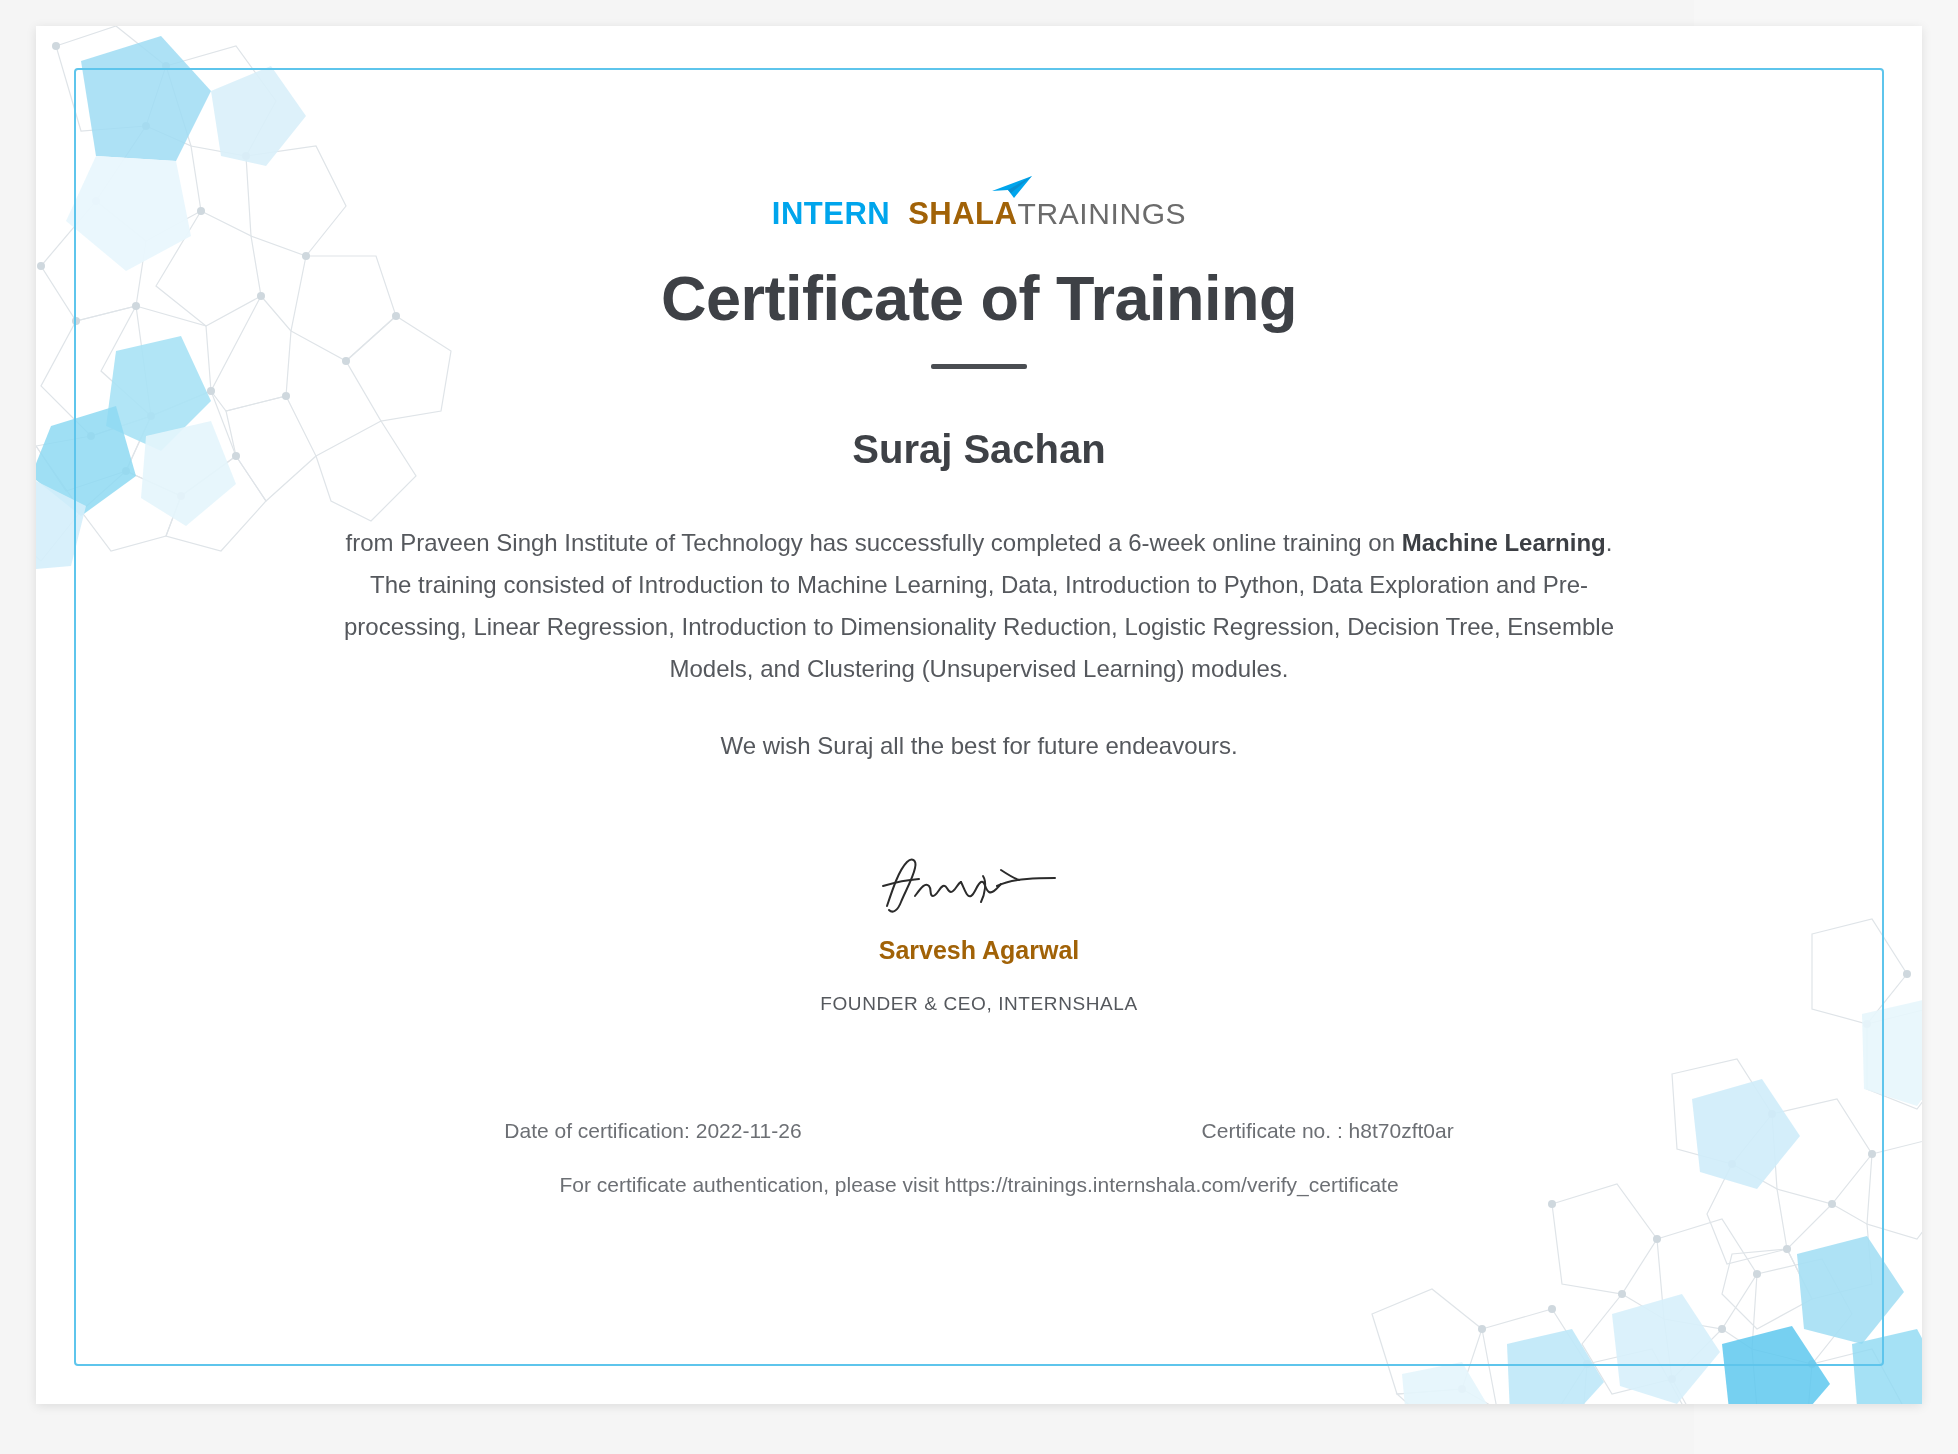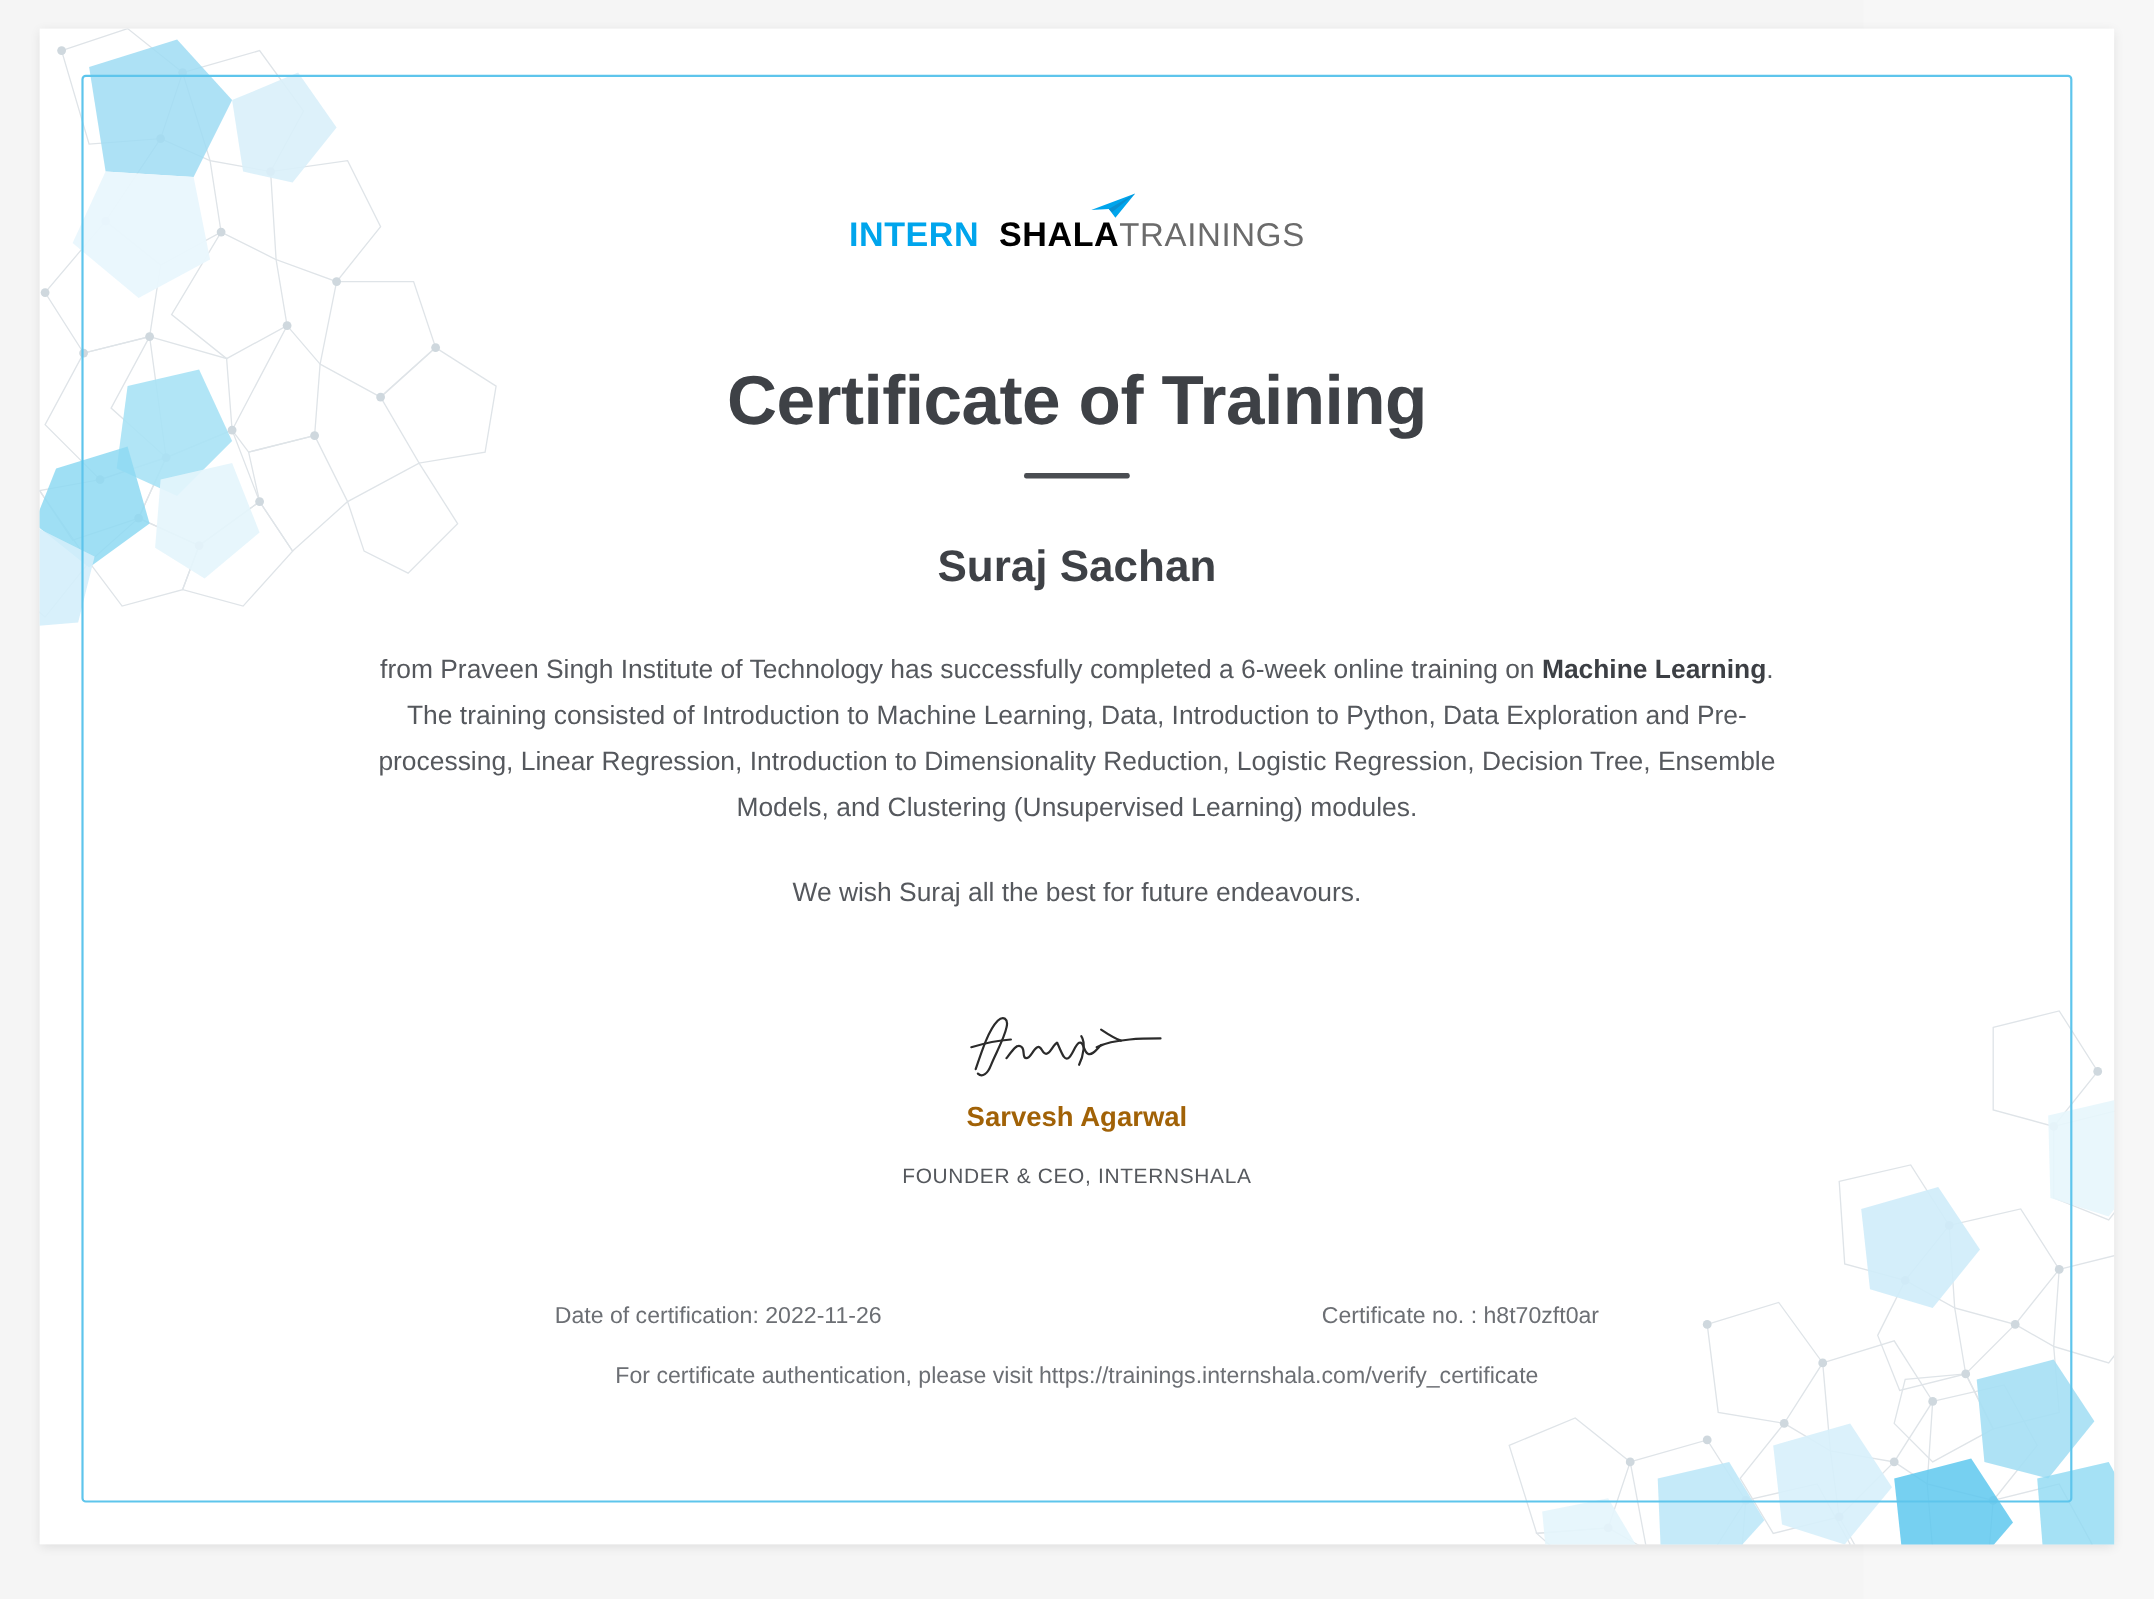--- a/index.html
+++ b/index.html
@@ -75,40 +75,40 @@
   .brand-intern {
     font-size: 31px;
     font-weight: bold;
     letter-spacing: 0.5px;
     color: #00a5ec;
   }
   .brand-shala {
     font-size: 31px;
     font-weight: bold;
     letter-spacing: 0.5px;
-    color: #000000;
+    color: #a16207;
     margin-left: 18px;
   }
   .brand-trainings {
     font-size: 30px;
     font-weight: normal;
     letter-spacing: 0.6px;
     color: #6b6b6b;
   }
   .brand-wrap { position: relative; display: inline-flex; align-items: baseline; }
   .plane {
     position: absolute;
     right: 152px;
     top: -22px;
     width: 44px;
     height: 26px;
   }
 
   .title {
-    margin-top: 94px;
+    margin-top: 28px;
     font-size: 63px;
     font-weight: bold;
     color: #3e4146;
     letter-spacing: -0.5px;
   }
   .divider {
     width: 96px;
     height: 5px;
     background: #4a4d52;
     margin: 30px auto 0 auto;

